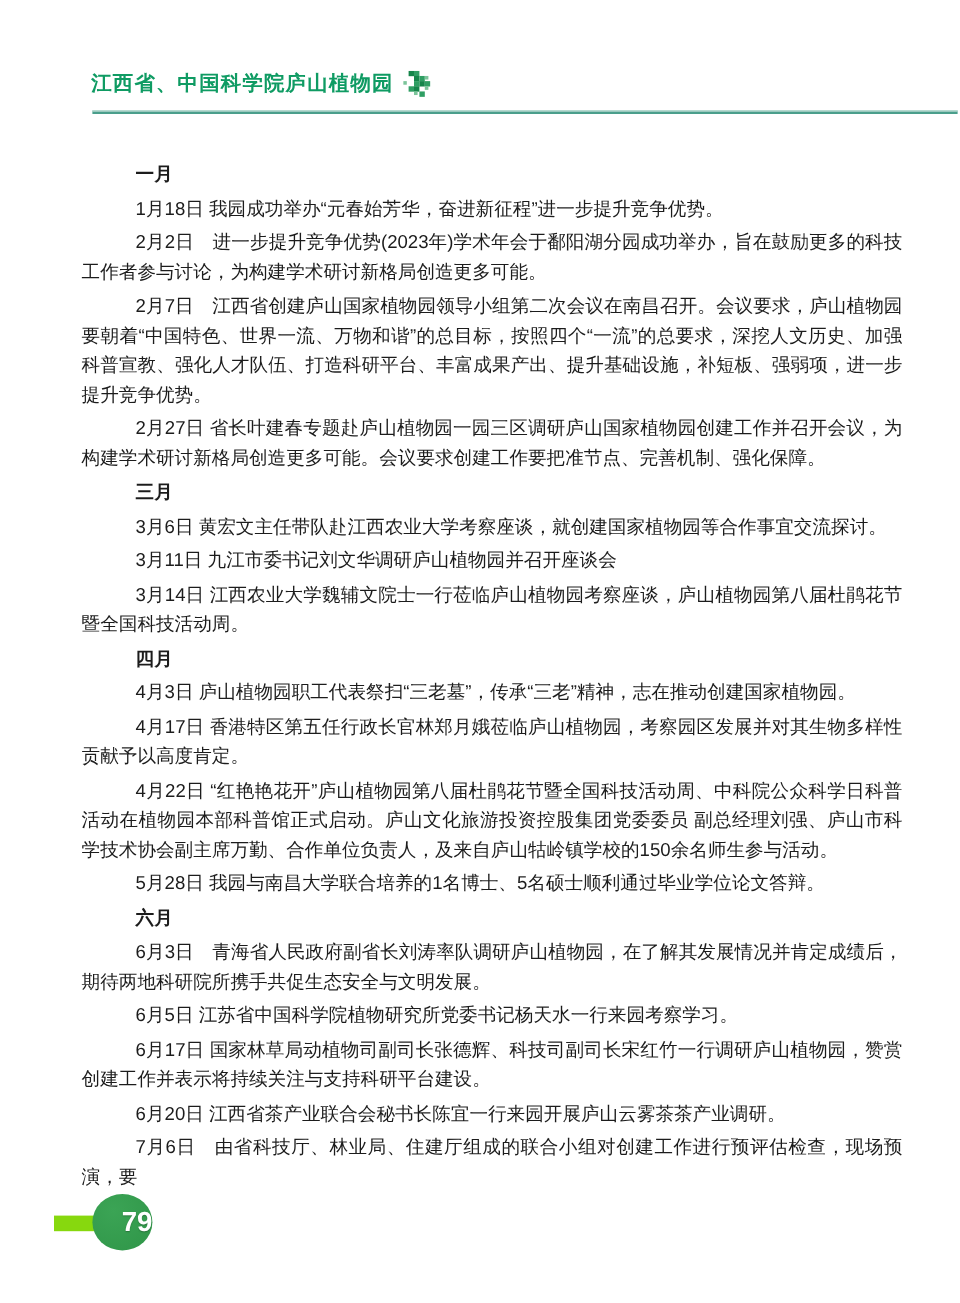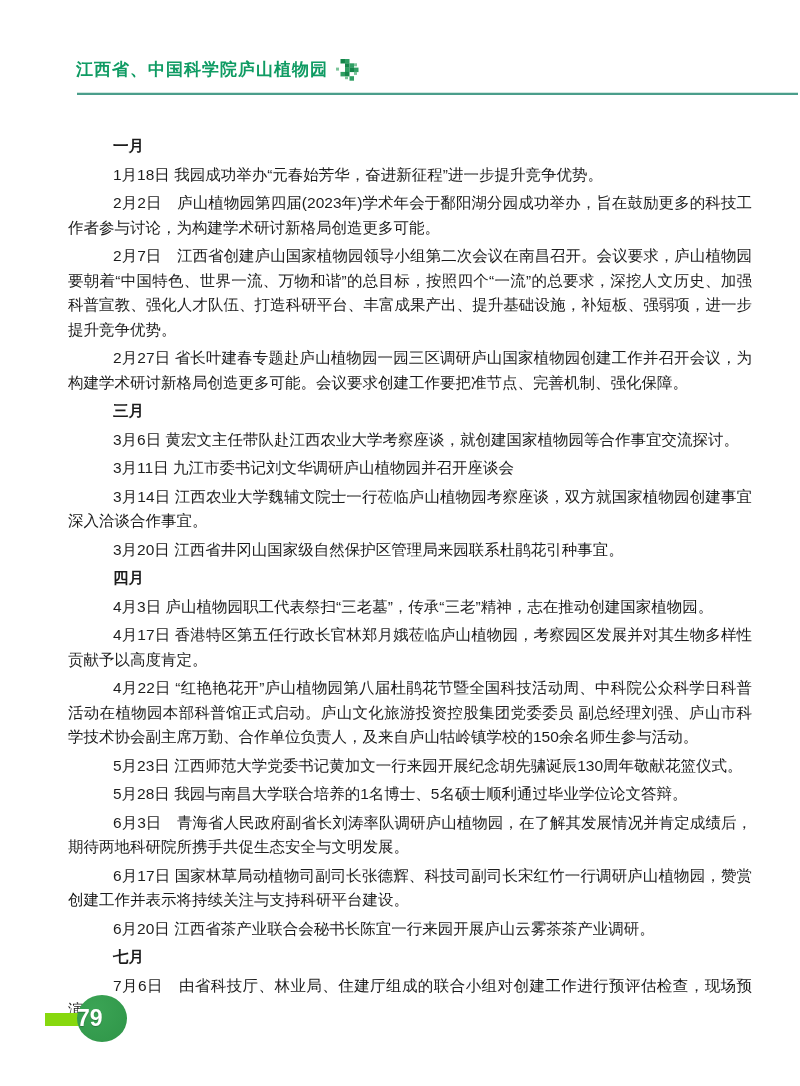--- a/index.html
+++ b/index.html
@@ -46,21 +46,21 @@
   
   .page-bar{
     position:absolute;left:45px;top:1013px;
     width:36px;height:13px;
     z-index:1;
   }
   .page-badge{
     position:absolute;left:77px;top:995px;
     width:50px;height:47px;
     border-radius:50%;
-    display:flex;align-items:center;justify-content:flex-start;
+    display:flex;align-items:center;justify-content:flex-end;
     z-index:2;
     color:#ffffff;
     font-size:23px;font-weight:bold;
     text-shadow:0 1px 1px rgba(0,0,0,0.25);
   }
 </style>
 </head>
 <body>
 
 <div class="page">
@@ -84,38 +84,37 @@
           <rect x="9" y="17.2" width="3" height="3" fill="#7cc49a"></rect>
           <rect x="13.5" y="17.2" width="4.5" height="4.5" fill="#2f9e63"></rect>
         </svg>
     </span>
   </div>
   <div class="header-rule" style="background: rgb(74, 158, 139);"></div>
 
   <div class="content" id="chronicle">
       <p class="month">一月</p>
       <p>1月18日 我园成功举办“元春始芳华，奋进新征程”进一步提升竞争优势。</p>
-      <p>2月2日　庐山植物园第四届(2023年)学术年会于鄱阳湖分园成功举办，旨在鼓励更多的科技工作者参与讨论，为构建学术研讨新格局创造更多可能。</p>
+      <p>2月2日　进一步提升竞争优势(2023年)学术年会于鄱阳湖分园成功举办，旨在鼓励更多的科技工作者参与讨论，为构建学术研讨新格局创造更多可能。</p>
       <p>2月7日　江西省创建庐山国家植物园领导小组第二次会议在南昌召开。会议要求，庐山植物园要朝着“中国特色、世界一流、万物和谐”的总目标，按照四个“一流”的总要求，深挖人文历史、加强科普宣教、强化人才队伍、打造科研平台、丰富成果产出、提升基础设施，补短板、强弱项，进一步提升竞争优势。</p>
       <p>2月27日 省长叶建春专题赴庐山植物园一园三区调研庐山国家植物园创建工作并召开会议，为构建学术研讨新格局创造更多可能。会议要求创建工作要把准节点、完善机制、强化保障。</p>
       <p class="month">三月</p>
       <p>3月6日 黄宏文主任带队赴江西农业大学考察座谈，就创建国家植物园等合作事宜交流探讨。</p>
       <p>3月11日 九江市委书记刘文华调研庐山植物园并召开座谈会</p>
-      <p>3月14日 江西农业大学魏辅文院士一行莅临庐山植物园考察座谈，双方就国家植物园创建事宜深入洽谈合作事宜。</p>
-      <p>3月20日 江西省井冈山国家级自然保护区管理局来园联系杜鹃花引种事宜。</p>
+      <p>3月14日 江西农业大学魏辅文院士一行莅临庐山植物园考察座谈，庐山植物园第八届杜鹃花节暨全国科技活动周。</p>
       <p class="month">四月</p>
       <p>4月3日 庐山植物园职工代表祭扫“三老墓”，传承“三老”精神，志在推动创建国家植物园。</p>
       <p>4月17日 香港特区第五任行政长官林郑月娥莅临庐山植物园，考察园区发展并对其生物多样性贡献予以高度肯定。</p>
       <p>4月22日 “红艳艳花开”庐山植物园第八届杜鹃花节暨全国科技活动周、中科院公众科学日科普活动在植物园本部科普馆正式启动。庐山文化旅游投资控股集团党委委员 副总经理刘强、庐山市科学技术协会副主席万勤、合作单位负责人，及来自庐山牯岭镇学校的150余名师生参与活动。</p>
-      <p>5月23日 江西师范大学党委书记黄加文一行来园开展纪念胡先骕诞辰130周年敬献花篮仪式。</p>
       <p>5月28日 我园与南昌大学联合培养的1名博士、5名硕士顺利通过毕业学位论文答辩。</p>
+      <p class="month">六月</p>
       <p>6月3日　青海省人民政府副省长刘涛率队调研庐山植物园，在了解其发展情况并肯定成绩后，期待两地科研院所携手共促生态安全与文明发展。</p>
+      <p>6月5日 江苏省中国科学院植物研究所党委书记杨天水一行来园考察学习。</p>
       <p>6月17日 国家林草局动植物司副司长张德辉、科技司副司长宋红竹一行调研庐山植物园，赞赏创建工作并表示将持续关注与支持科研平台建设。</p>
       <p>6月20日 江西省茶产业联合会秘书长陈宜一行来园开展庐山云雾茶茶产业调研。</p>
-      <p class="month">七月</p>
       <p>7月6日　由省科技厅、林业局、住建厅组成的联合小组对创建工作进行预评估检查，现场预演，要</p>
     </div>
 
   <div class="page-bar" style="background: rgb(135, 216, 14);"></div>
   <div class="page-badge" style="background: radial-gradient(circle at 35% 30%, rgb(59, 164, 85), rgb(47, 149, 72));">
     <span>79</span>
   </div>
 
 </div>
 

